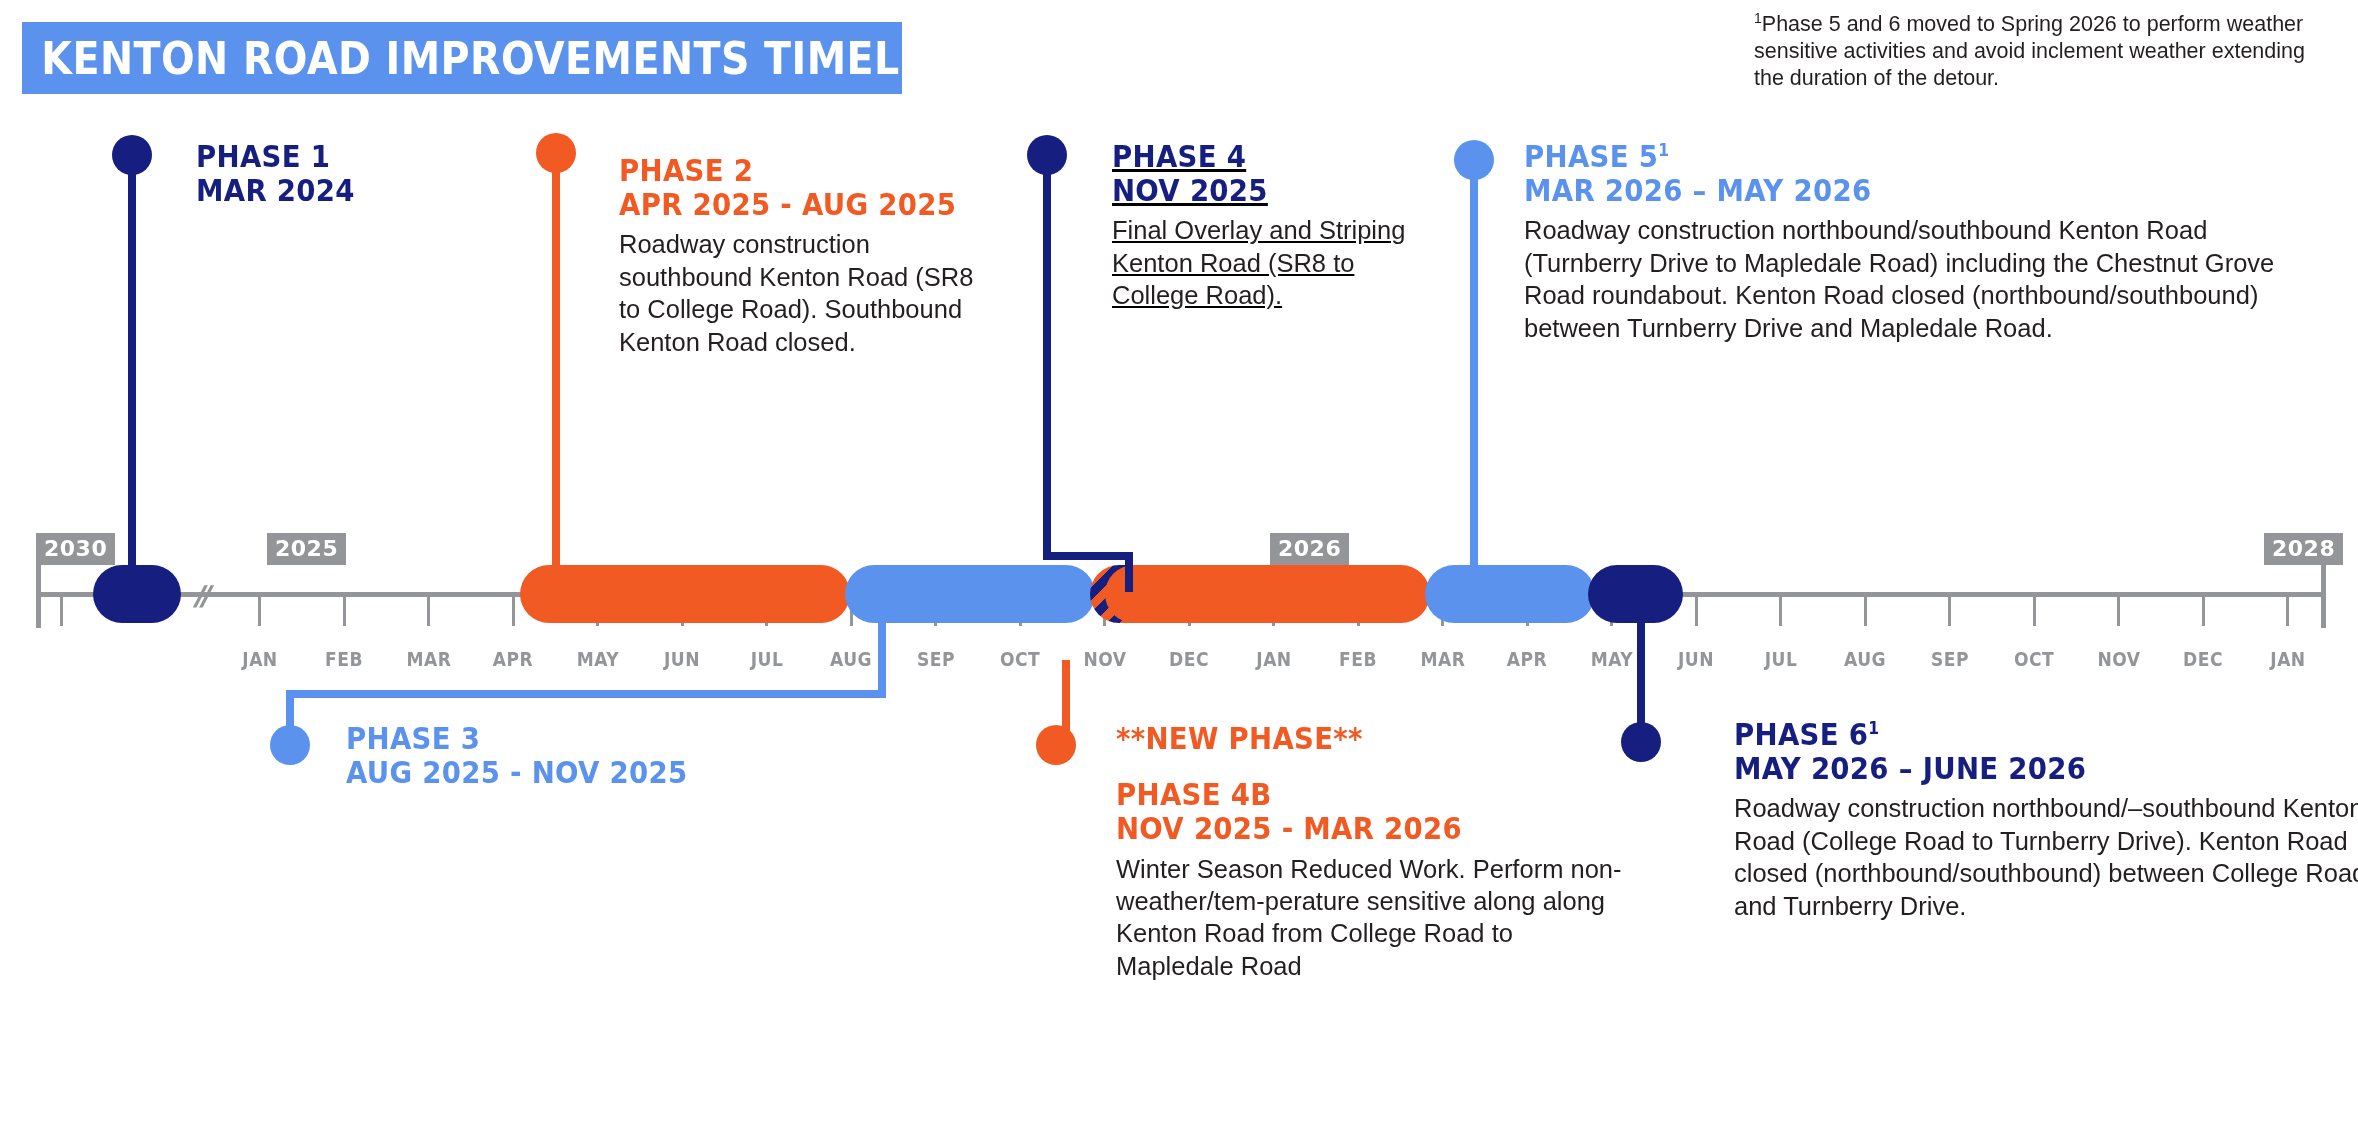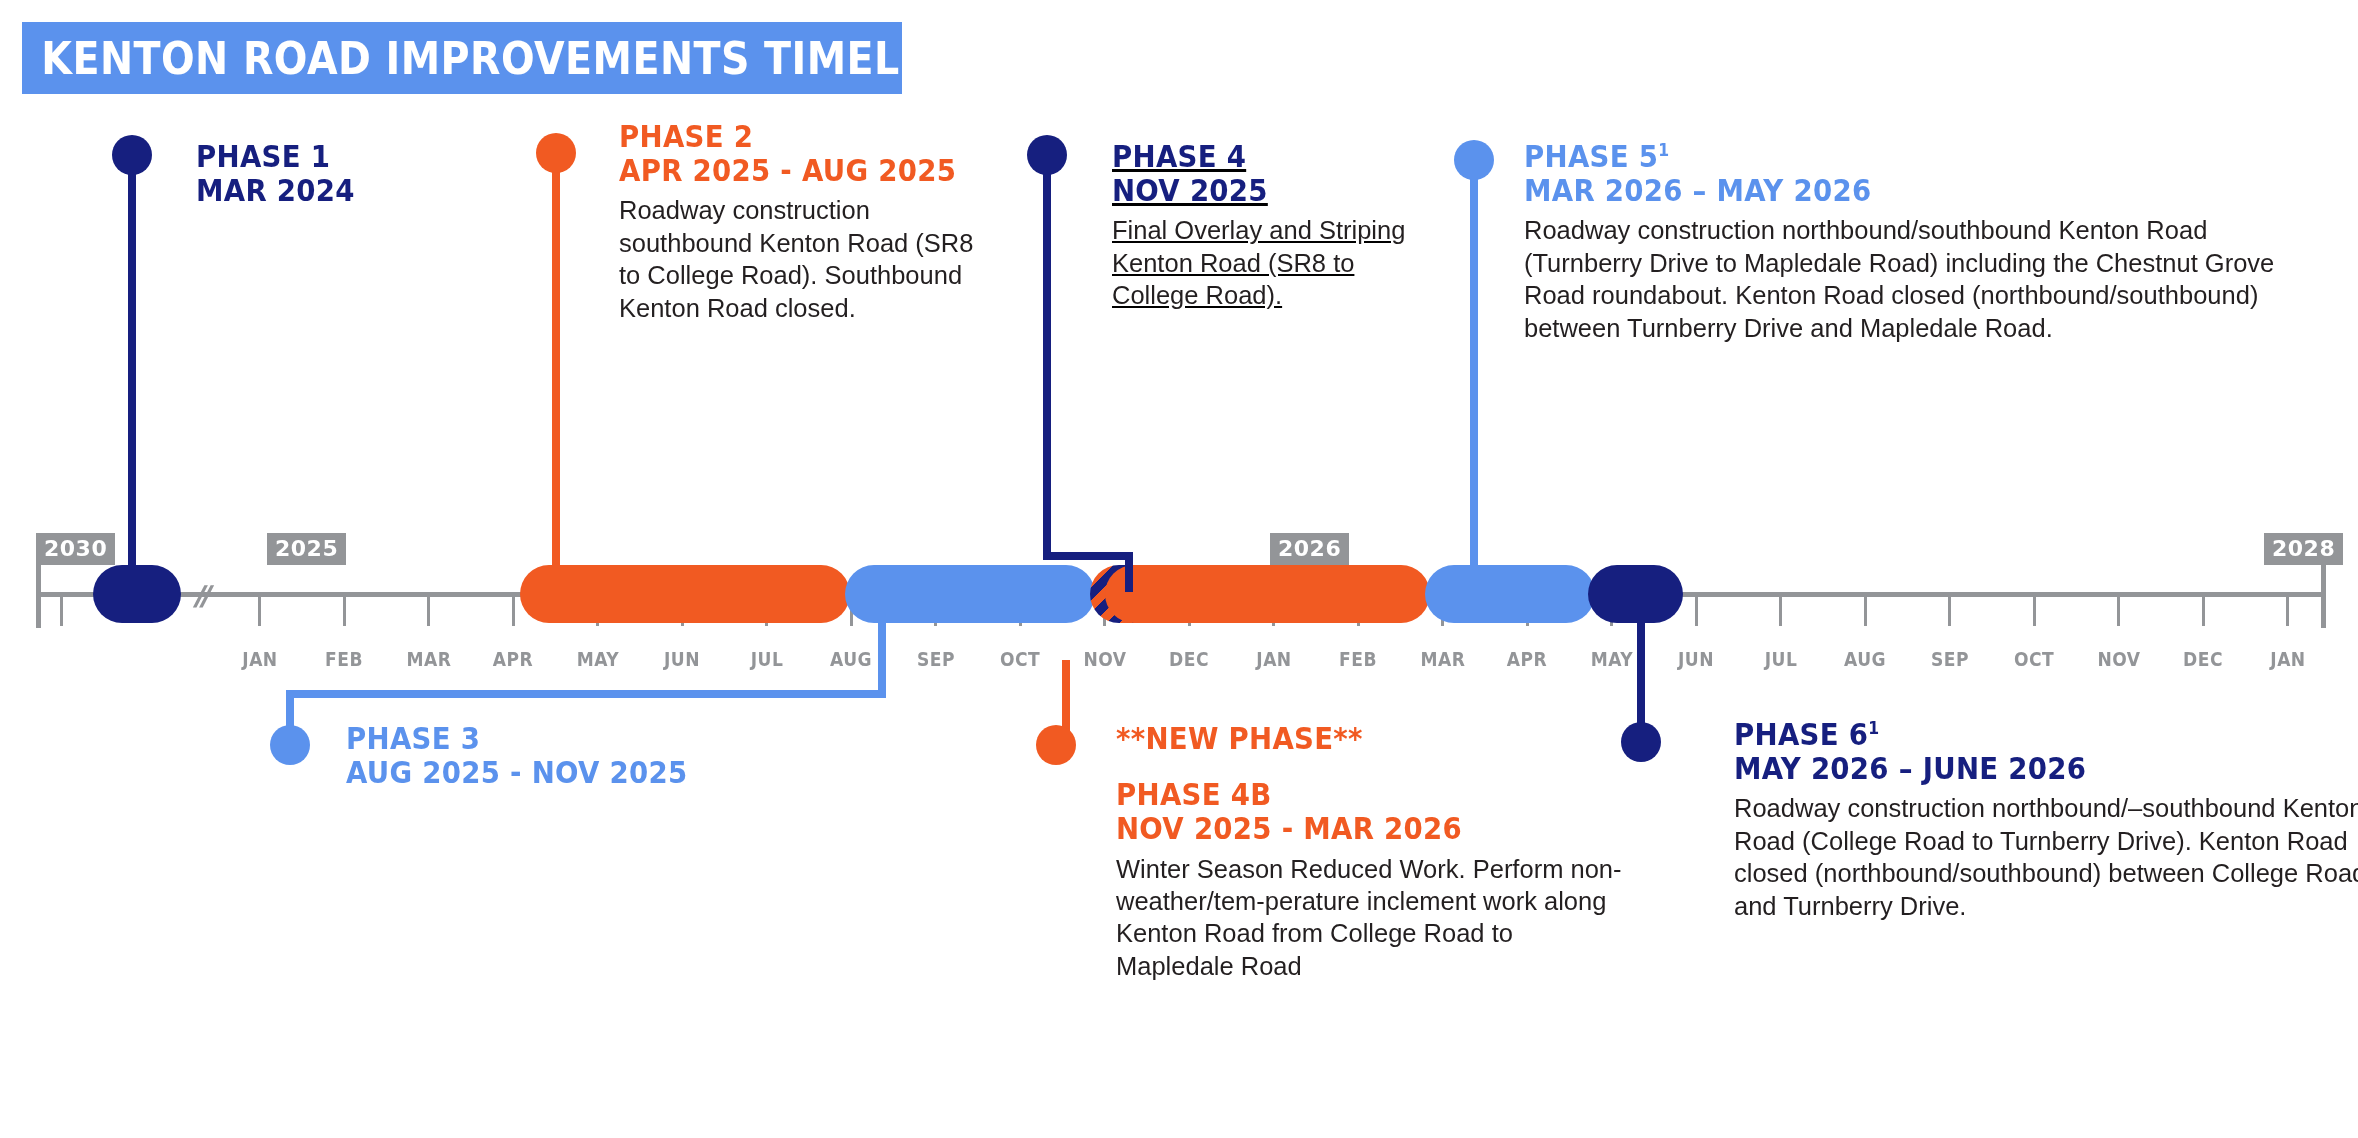--- a/index.html
+++ b/index.html
@@ -179,20 +179,21 @@
 </style>
 </head>
 <body>
 
 <div class="canvas">
 
   <div class="title-bar">
     <div class="title-text">KENTON ROAD IMPROVEMENTS TIMELINE</div>
   </div>
 
+  <div class="footnote"><sup>1</sup>Phase 5 and 6 moved to Spring 2026 to perform weather sensitive activities and avoid inclement weather extending the duration of the detour.</div>
 
   <div class="axis-line"></div>
   <div class="axis-end" style="left:36px;"></div>
   <div class="axis-end" style="left:2321px;"></div>
   <div class="break-mark">//</div>
 
   <div class="year-label" style="left:36px;">2030</div>
   <div class="year-label" style="left:267px;">2025</div>
   <div class="year-label" style="left:1270px;">2026</div>
   <div class="year-label" style="left:2264px;">2028</div>
@@ -261,21 +262,21 @@
 
   <div class="vline c-dblue" style="left:128px; top:150px; height:430px;"></div>
   <div class="dot c-dblue" style="left:112px; top:135px;"></div>
   <div class="callout" style="left:172px; top:140px; width:390px;">
     <div class="ph-title t-dblue">PHASE 1
 MAR 2024</div>
   </div>
 
   <div class="vline c-orange" style="left:552px; top:148px; height:445px;"></div>
   <div class="dot c-orange" style="left:536px; top:133px;"></div>
-  <div class="callout" style="left:595px; top:120px; width:380px;">
+  <div class="callout" style="left:595px; top:154px; width:380px;">
     <div class="ph-title t-orange">PHASE 2
 APR 2025 - AUG 2025</div>
     <div class="ph-body">Roadway construction southbound Kenton Road (SR8 to College Road). Southbound Kenton Road closed.</div>
   </div>
 
   <div class="hline c-lblue" style="left:286px; top:690px; width:600px;"></div>
   <div class="vline c-lblue" style="left:878px; top:600px; height:95px;"></div>
   <div class="vline c-lblue" style="left:286px; top:690px; height:55px;"></div>
   <div class="dot c-lblue" style="left:270px; top:725px;"></div>
   <div class="callout" style="left:322px; top:722px; width:390px;">
@@ -292,21 +293,21 @@
 NOV 2025</div>
     <div class="ph-body">Final Overlay and Striping Kenton Road (SR8 to College Road).</div>
   </div>
 
   <div class="vline c-orange" style="left:1062px; top:660px; height:80px;"></div>
   <div class="dot c-orange" style="left:1036px; top:725px;"></div>
   <div class="callout" style="left:1092px; top:722px; width:520px;">
     <div class="ph-title t-orange">**NEW PHASE**</div>
     <div class="ph-title t-orange" style="margin-top:22px;">PHASE 4B
 NOV 2025 - MAR 2026</div>
-    <div class="ph-body">Winter Season Reduced Work. Perform non-weather/tem-perature inclement work along Kenton Road from College Road to Mapledale Road</div>
+    <div class="ph-body">Winter Season Reduced Work. Perform non-weather/tem-perature sensitive along along Kenton Road from College Road to Mapledale Road</div>
   </div>
 
   <div class="vline c-lblue" style="left:1470px; top:155px; height:428px;"></div>
   <div class="dot c-lblue" style="left:1454px; top:140px;"></div>
   <div class="callout" style="left:1500px; top:140px; width:790px;">
     <div class="ph-title t-lblue">PHASE 5<sup>1</sup>
 MAR 2026 – MAY 2026</div>
     <div class="ph-body">Roadway construction northbound/southbound Kenton Road (Turnberry Drive to Mapledale Road) including the Chestnut Grove Road roundabout. Kenton Road closed (northbound/southbound) between Turnberry Drive and Mapledale Road.</div>
   </div>
 

